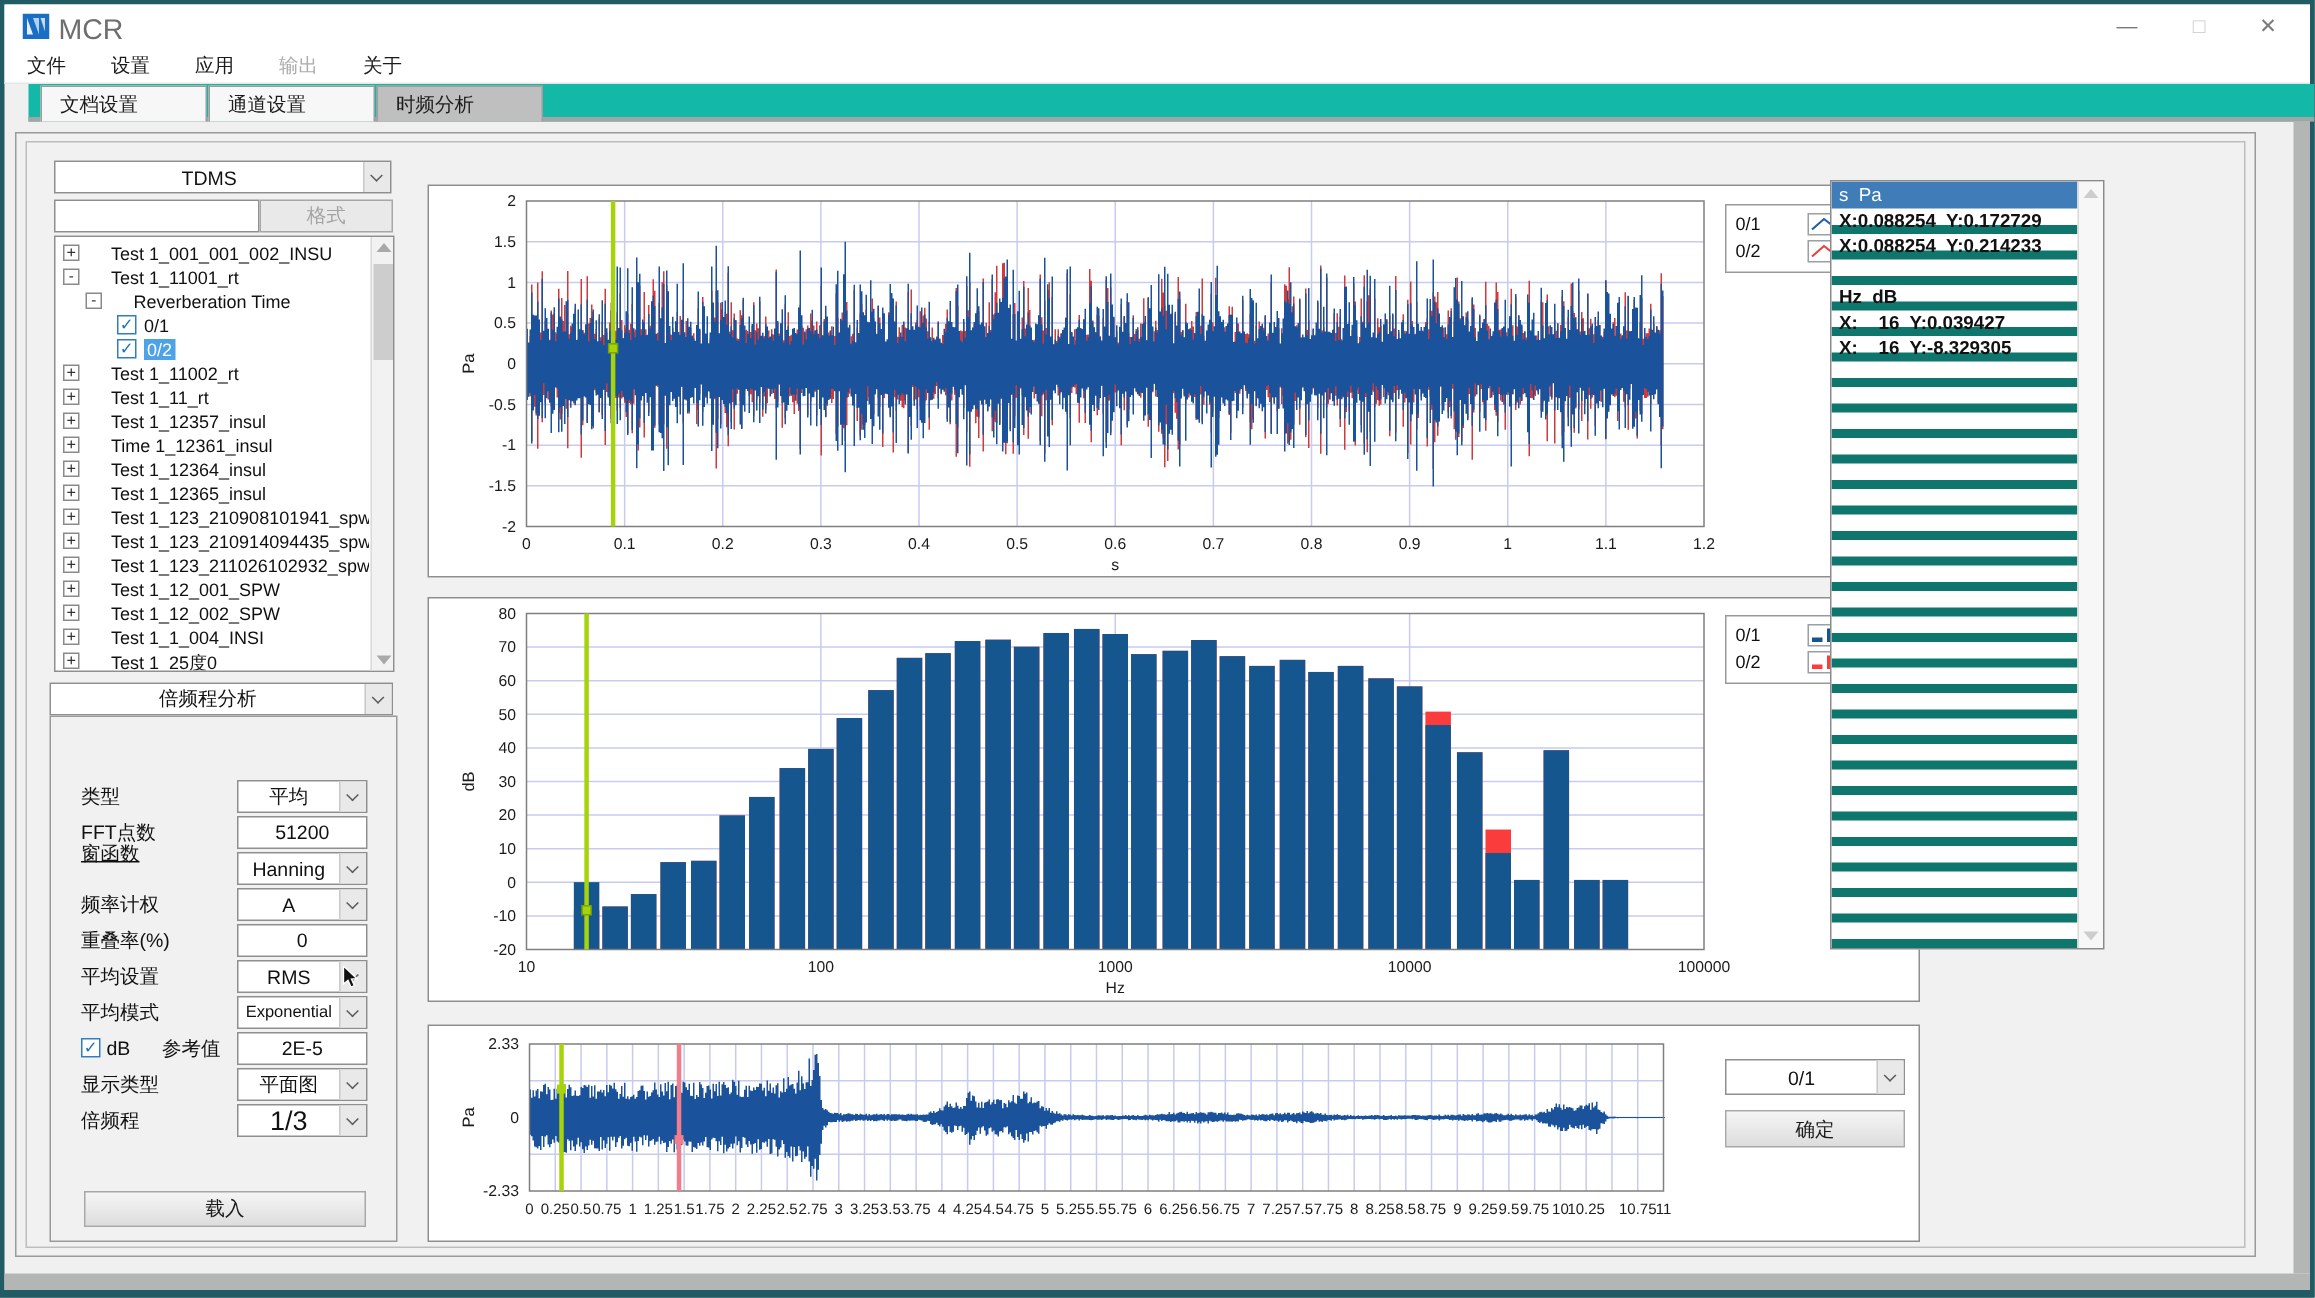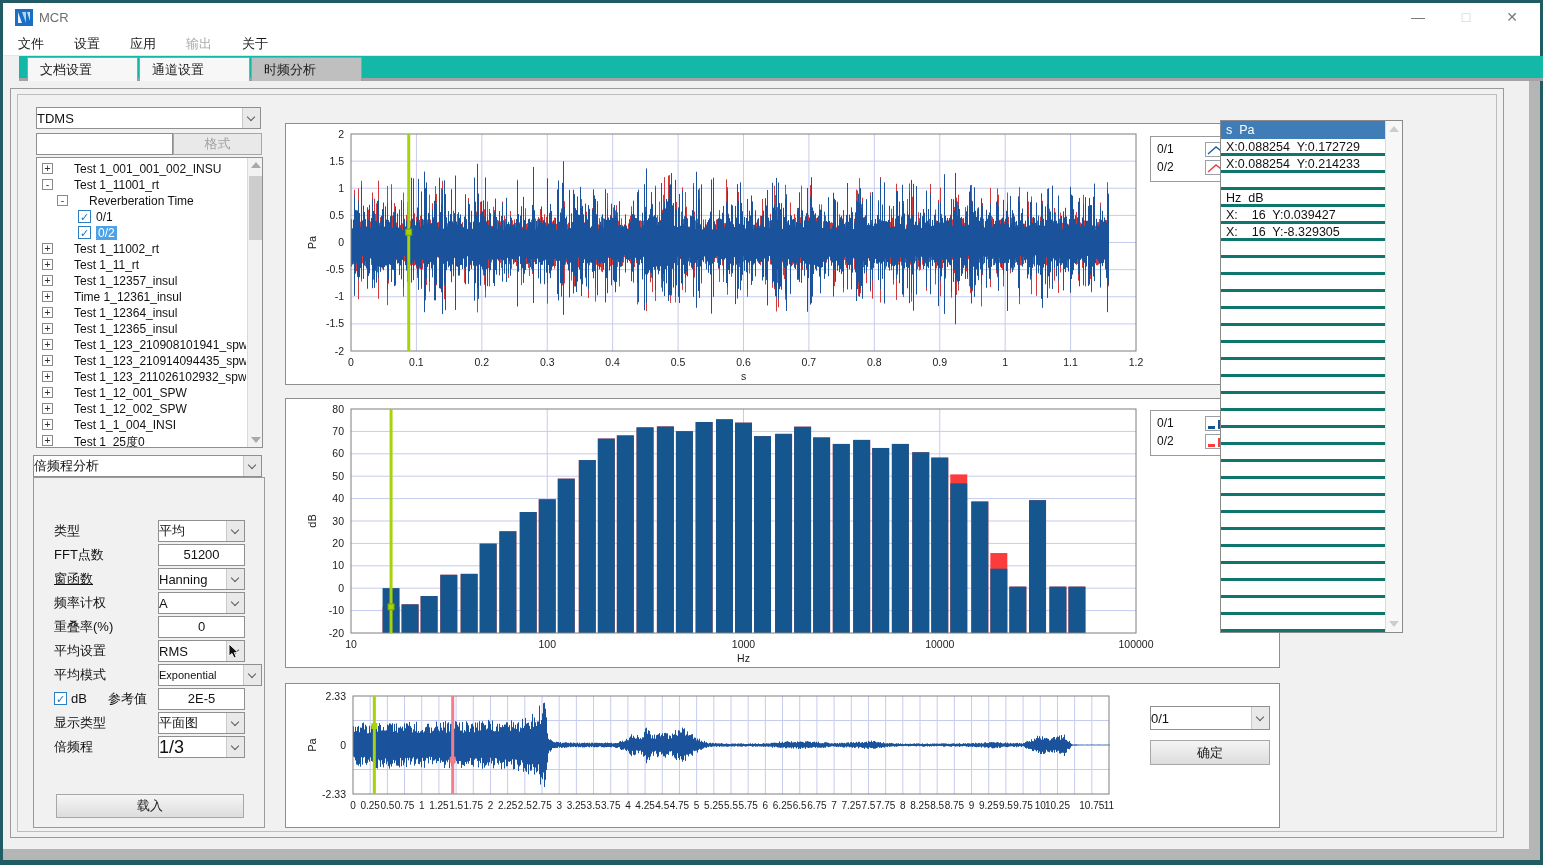--- a/index.html
+++ b/index.html
@@ -2,34 +2,34 @@
 <html><head>
 <meta charset="utf-8">
 <style>
   html,body{margin:0;padding:0;background:#215b63;}
   *{box-sizing:border-box;}
   body{font-family:"Liberation Sans","DejaVu Sans",sans-serif;}
   .screen{position:relative;width:1543px;height:865px;background:#215b63;overflow:hidden;}
   .abs{position:absolute;}
   .window-bg{left:3px;top:3px;width:1537px;height:857px;background:#f0f0f0;}
   .titlebar{left:3px;top:3px;width:1537px;height:29px;background:#ffffff;}
-  .title-text{position:absolute;left:36px;top:7px;font-size:13px;color:#6e6e6e;}
+  .title-text{position:absolute;left:36px;top:7px;font-size:19px;color:#6e6e6e;}
   .win-btn{position:absolute;top:0;width:44px;height:29px;text-align:center;line-height:29px;font-size:14px;color:#7a7a7a;}
   .menubar{left:3px;top:32px;width:1537px;height:24px;background:#ffffff;border-bottom:1px solid #e6e6e6;}
   .menu-item{display:inline-block;padding:3px 15px;font-size:13px;color:#1b1b1b;}
   .menu-item.disabled{color:#ababab;}
   .tabstrip{left:19px;top:56px;width:1537px;height:25px;background:#14b8a6;border-bottom:3px solid #a3a3a3;}
   .tab{position:absolute;top:1px;height:24px;width:111px;padding-left:12px;line-height:24px;font-size:13px;
        background:#f7f7f7;border:1px solid #9d9d9d;border-bottom:none;color:#1b1b1b;}
   .tab.active{background:#bfbfbf;}
   .graybar{background:#b4b6b6;}
   .pagebox{border:1px solid #9a9a9a;background:#f1f1f1;}
   .innerbox{border:1px solid #bdbdbd;}
   .combo{background:#fff;border:1px solid #8f8f8f;display:flex;align-items:center;}
-  .combo .val{flex:1;text-align:left;font-size:13px;color:#111;overflow:hidden;white-space:nowrap;}
+  .combo .val{flex:1;text-align:center;font-size:13px;color:#111;overflow:hidden;white-space:nowrap;}
   .combo .arrowbox{width:18px;align-self:stretch;background:#e9e9e9;border-left:1px solid #c9c9c9;position:relative;}
   .chev{position:absolute;left:5px;top:6px;width:6px;height:6px;border-right:1.6px solid #5a5a5a;border-bottom:1.6px solid #5a5a5a;transform:rotate(45deg);}
   .textbox{background:#fff;border:1px solid #8f8f8f;font-size:13px;color:#111;text-align:center;line-height:20px;}
   .btn{background:linear-gradient(#f5f5f5,#dddddd);border:1px solid #a7a7a7;text-align:center;font-size:13px;color:#1b1b1b;line-height:20px;}
   .btn.disabled{color:#a3a3a3;background:#e9e9e9;}
   .treebox{background:#fff;border:1px solid #8f8f8f;overflow:hidden;}
   .tree-row{position:relative;height:16px;font-size:12px;color:#111;white-space:nowrap;}
   .expander{position:absolute;width:11px;height:11px;top:2px;border:1px solid #8a8a8a;background:#fff;
             font-family:"DejaVu Sans Mono",monospace;font-size:10px;line-height:9px;text-align:center;color:#333;}
   .tree-label{position:absolute;top:1px;}
@@ -41,21 +41,21 @@
   .sb-up{border-bottom:6px solid #a9a9a9;}
   .sb-dn{border-top:6px solid #a9a9a9;}
   .sb-thumb{position:absolute;left:1px;width:13px;background:#cdcdcd;}
   .panel{background:#fff;border:1px solid #8e8e8e;}
   .legendbox{background:#fff;border:1px solid #9a9a9a;padding:3px 6px;}
   .legend-row{display:flex;align-items:center;height:18px;}
   .legend-row .lbl{flex:1;font-size:12px;color:#111;}
   .legend-row .iconbox{width:56px;height:15px;border:1px solid #9aa0a6;}
   .readout{background:#fff;border:1px solid #8a8a8a;overflow:hidden;}
   .readout-header{height:18px;background:#3f7cb8;color:#fff;font-size:12.5px;line-height:18px;padding-left:5px;white-space:pre;}
-  .readout-row{height:17px;border-bottom:3px solid #0f766e;font-size:12.5px;line-height:16px;padding-left:5px;white-space:pre;color:#111;}
+  .readout-row{height:17px;border-bottom:6px solid #0f766e;font-size:12.5px;line-height:16px;padding-left:5px;white-space:pre;color:#111;font-weight:bold;}
   .statsbox{background:#fff;border:1px solid #8a8a8a;overflow:hidden;}
   .stats-row{height:17px;border-bottom:1px solid #cfcfcf;font-size:12.5px;line-height:16px;padding-left:6px;color:#111;white-space:pre;}
   .form-label{position:absolute;font-size:13px;color:#111;line-height:22px;}
   svg text{font-family:"Liberation Sans","DejaVu Sans",sans-serif;}
 </style>
 </head>
 <body>
 
 <div class="screen">
   <div class="abs window-bg"></div>
@@ -188,21 +188,21 @@
     <div class="abs btn" style="left:22px;top:316px;width:188px;height:24px;line-height:22px">载入</div>
   <div class="form-label" style="left: 20px; top: 42px;">类型</div>
       <div class="combo abs" style="left: 124px; top: 42px; width: 87px; height: 22px;">
         <div class="val" style="font-size: 13px;">平均</div>
         <div class="arrowbox">
           <span class="chev"></span>
         </div>
       </div>
       <div class="form-label" style="left: 20px; top: 66px;">FFT点数</div>
       <div class="textbox abs" style="left: 124px; top: 66px; width: 87px; height: 22px;">51200</div>
-      <div class="form-label" style="left: 20px; top: 90px; text-decoration: underline;">窗函数</div>
+      <div class="form-label" style="left: 20px; top: 80px; text-decoration: underline;">窗函数</div>
       <div class="combo abs" style="left: 124px; top: 90px; width: 87px; height: 22px;">
         <div class="val" style="font-size: 13px;">Hanning</div>
         <div class="arrowbox">
           <span class="chev"></span>
         </div>
       </div>
       <div class="form-label" style="left: 20px; top: 114px;">频率计权</div>
       <div class="combo abs" style="left: 124px; top: 114px; width: 87px; height: 22px;">
         <div class="val" style="font-size: 13px;">A</div>
         <div class="arrowbox">
@@ -212,21 +212,21 @@
       <div class="form-label" style="left: 20px; top: 138px;">重叠率(%)</div>
       <div class="textbox abs" style="left: 124px; top: 138px; width: 87px; height: 22px;">0</div>
       <div class="form-label" style="left: 20px; top: 162px;">平均设置</div>
       <div class="combo abs" style="left: 124px; top: 162px; width: 87px; height: 22px;">
         <div class="val" style="font-size: 13px;">RMS</div>
         <div class="arrowbox">
           <span class="chev"></span>
         </div>
       </div>
       <div class="form-label" style="left: 20px; top: 186px;">平均模式</div>
-      <div class="combo abs" style="left: 124px; top: 186px; width: 104px; height: 22px;">
+      <div class="combo abs" style="left: 124px; top: 186px; width: 87px; height: 22px;">
         <div class="val" style="font-size: 11px;">Exponential</div>
         <div class="arrowbox">
           <span class="chev"></span>
         </div>
       </div>
       <div class="cbx" style="position: absolute; left: 20px; top: 214px;">✓</div>
       <div class="form-label" style="left: 37px; top: 210px;">dB</div>
       <div class="form-label" style="left: 74px; top: 210px;">参考值</div>
       <div class="textbox abs" style="left: 124px; top: 210px; width: 87px; height: 22px;">2E-5</div>
       <div class="form-label" style="left: 20px; top: 234px;">显示类型</div>

